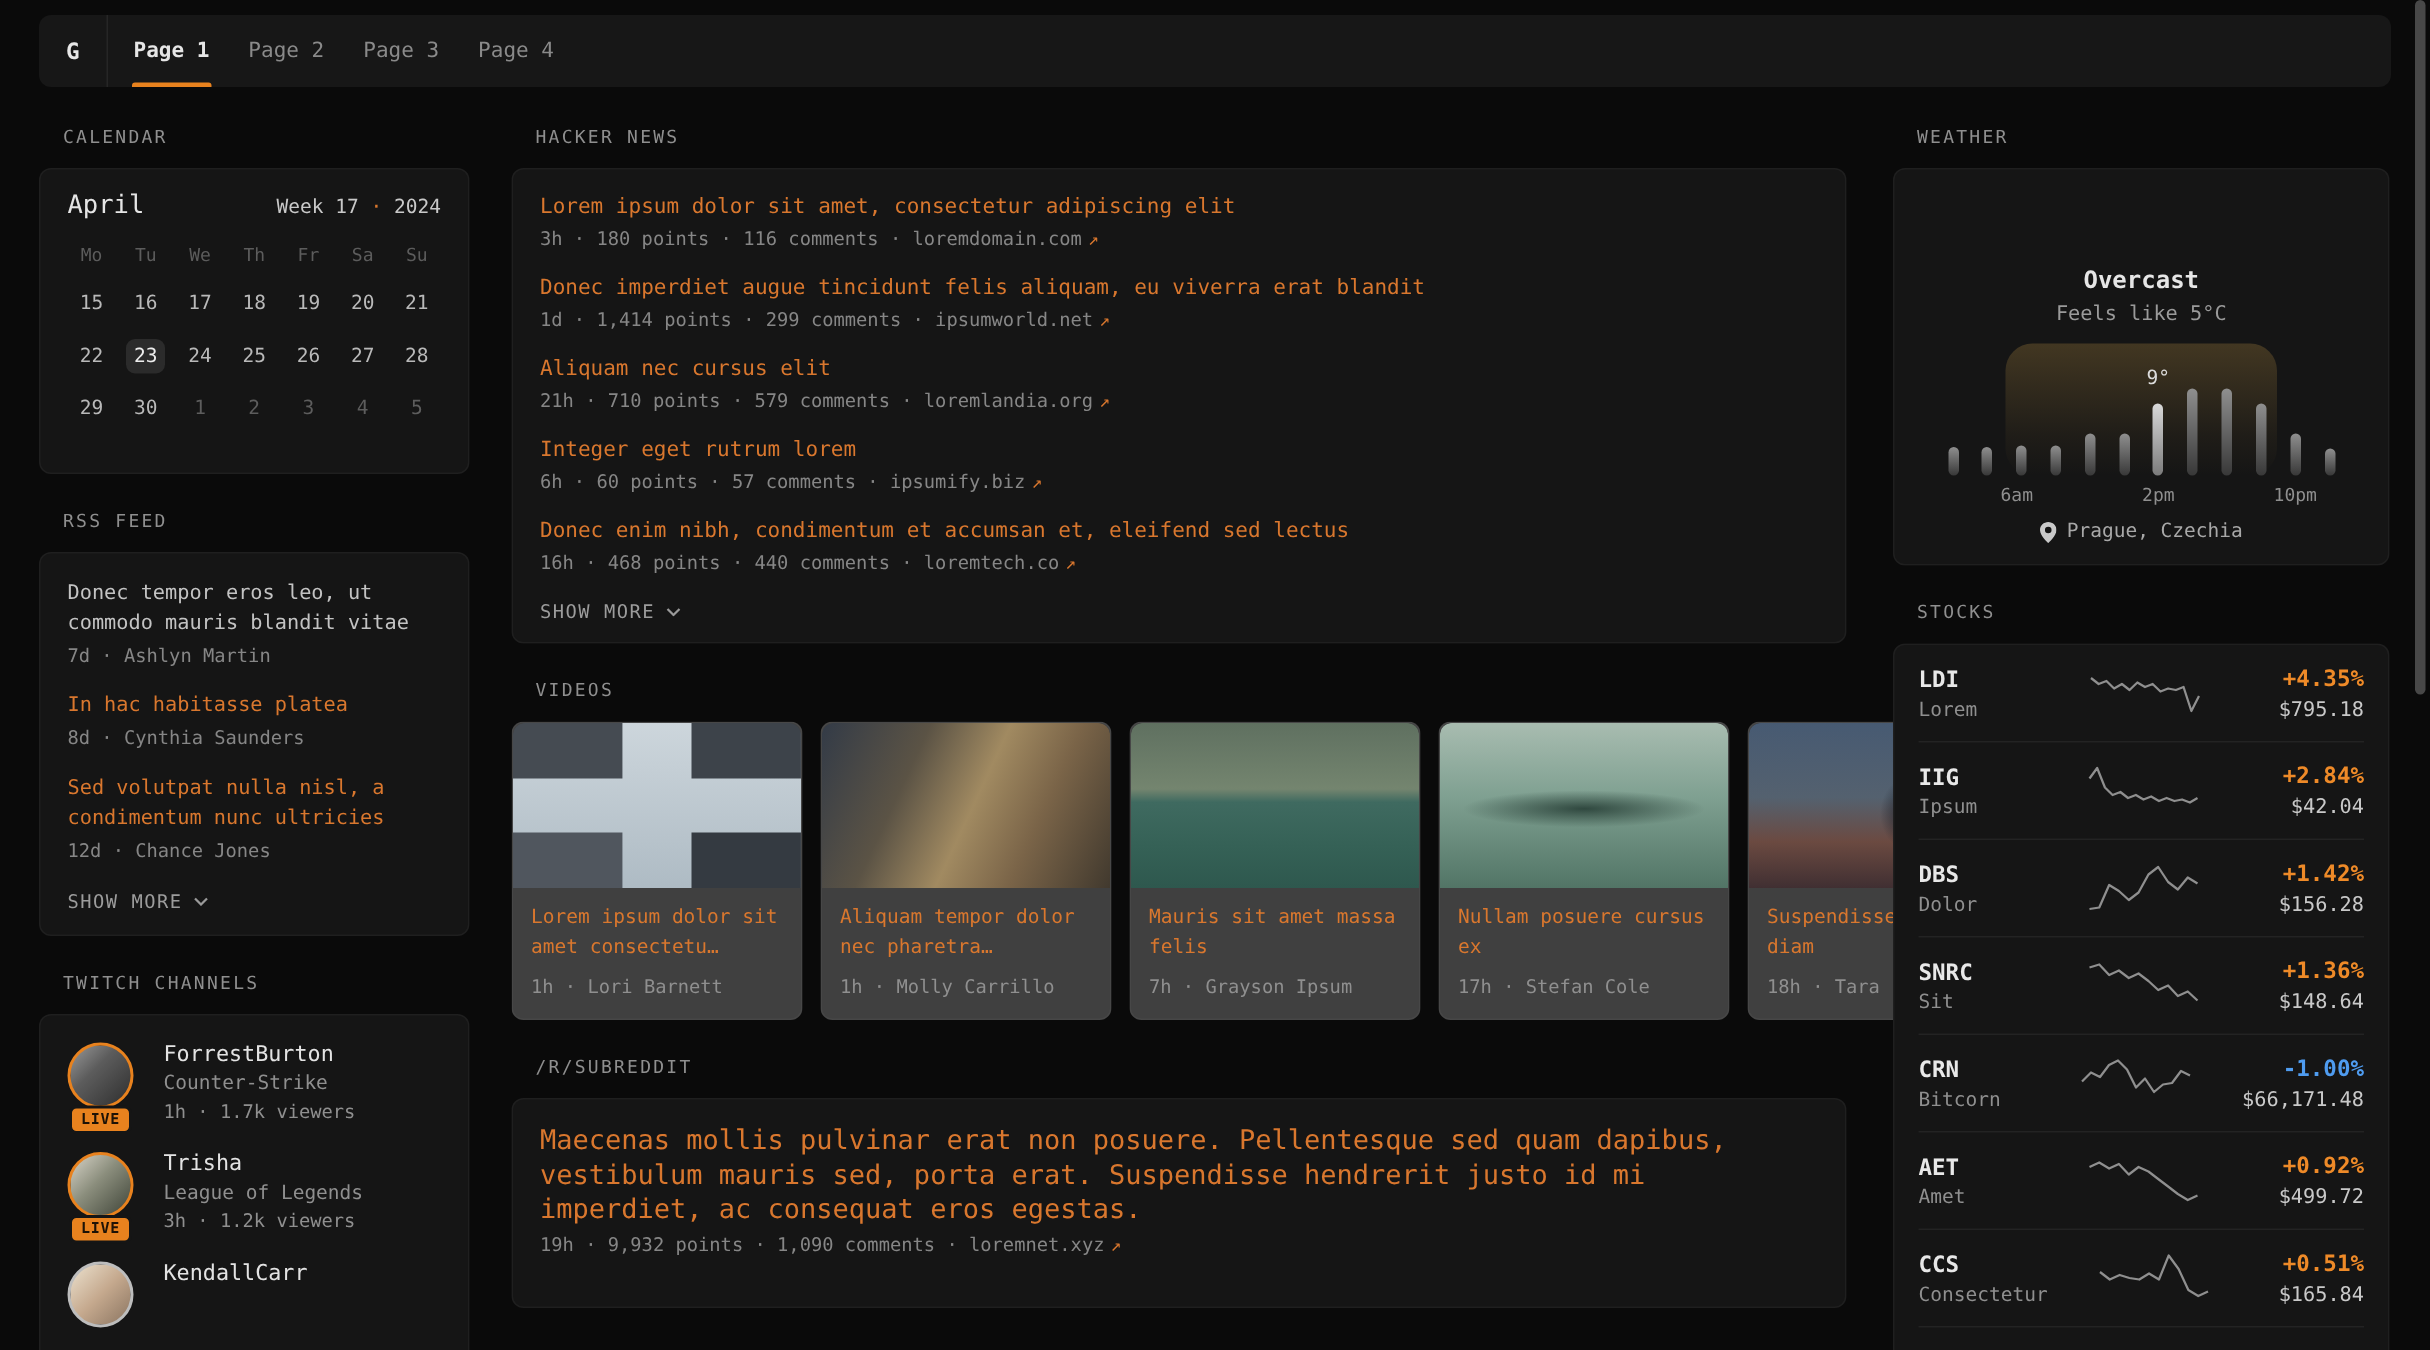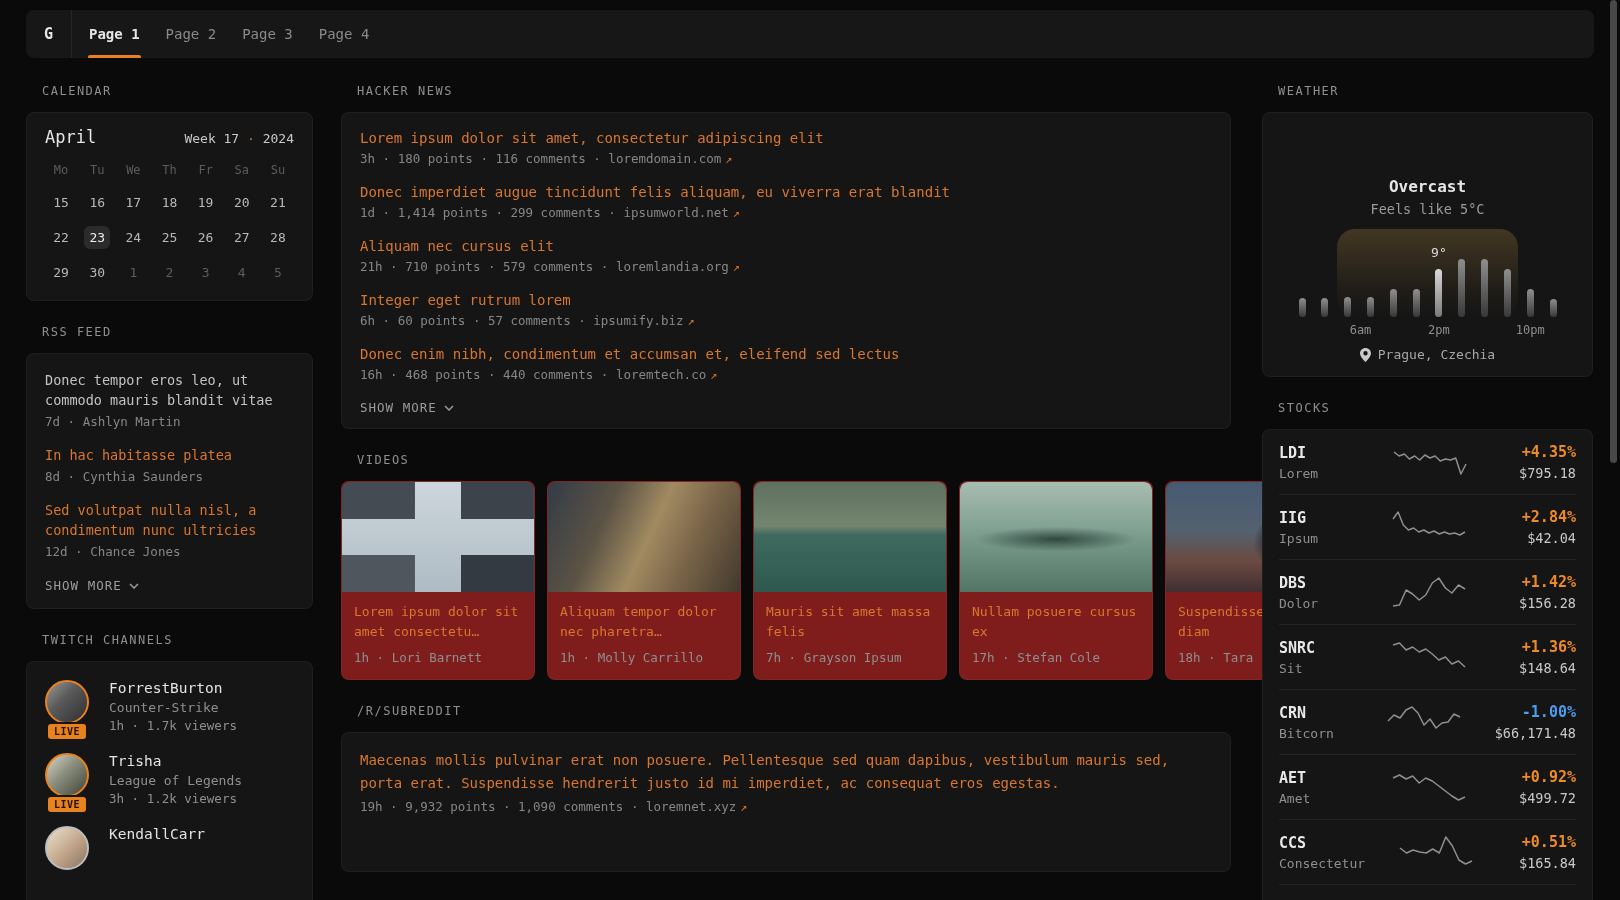--- a/index.html
+++ b/index.html
@@ -23,21 +23,21 @@
   .main { position:absolute; left:26px; top:84px; display:flex; }
   .col-left  { width:287px; margin-right:28px; }
   .col-mid   { width:890px; margin-right:31px; }
   .col-right { width:331px; }
 
   .widget { margin-bottom:24px; }
   .widget-label { font-size:12px; letter-spacing:1.5px; color:#8f8f8f; margin:0 0 14px 16px; }
   .card { background:#151515; border:1px solid rgba(255,255,255,0.045); border-radius:8px; }
 
   
-  .cal-card { padding:14px 16px 10px; }
+  .cal-card { padding:14px 16px 25px; }
   .cal-header { display:flex; justify-content:space-between; align-items:baseline; padding:0 2px; }
   .cal-month { font-size:17px; color:#e5e5e5; }
   .cal-week { font-size:13px; color:#c9c9c9; }
   .cal-week .dot { color:#d9772e; }
   .cal-grid { display:grid; grid-template-columns:repeat(7,1fr); margin-top:16px; }
   .cal-wd { color:#5c5c5c; font-size:12px; text-align:center; padding-bottom:8px; }
   .cal-day { font-size:13px; color:#b9b9b9; text-align:center; padding:6px 0; }
   .cal-day span { display:inline-block; min-width:26px; padding:4px 0; border-radius:6px; }
   .cal-day.dim { color:#5d5d5d; }
   .cal-day.selected span { background:#2b2b2b; color:#ededed; }
@@ -69,31 +69,31 @@
   .tw-avatar.offline { border-color:#bdbdbd; }
   .live-badge { position:absolute; left:1px; bottom:-8px; background:#e8821e; color:#1d1206;
                 font-size:10px; font-weight:bold; letter-spacing:0.5px; padding:2px 6px;
                 border-radius:5px; border:2px solid #151515; }
   .tw-name { font-size:14.5px; color:#e3e3e3; }
   .tw-game { font-size:13px; color:#8f8f8f; margin-top:4px; }
   .tw-meta { font-size:12.5px; color:#8f8f8f; margin-top:3px; }
 
   
   .videos-row { display:flex; gap:12px; width:921px; overflow:hidden; }
-  .video-card { flex:0 0 194px; background:#7f1d1d; border:1px solid rgba(255,255,255,0.04);
+  .video-card { flex:0 0 194px; background:#404040; border:1px solid rgba(255,255,255,0.04);
                 border-radius:8px; overflow:hidden; text-decoration:none; cursor:pointer; }
   .video-thumb { height:110px; border-radius:8px 8px 0 0; }
   .video-body { padding:10px 12px 14px; }
   .video-title { font-size:13px; line-height:20px; color:#d9772e; }
   .video-title.narrow { width:90px; }
   .video-meta { font-size:12.5px; color:#8f8f8f; margin-top:8px; }
 
   
   .sub-card { padding:16px 18px; min-height:140px; }
-  .sub-title { display:block; font-size:14px; line-height:23px; color:#d9772e;
+  .sub-title { display:block; font-size:18px; line-height:23px; color:#d9772e;
                text-decoration:none; cursor:pointer; }
   .sub-meta { font-size:12.5px; color:#868686; margin-top:4px; }
   .sub-meta a { color:#868686; text-decoration:none; cursor:pointer; }
 
   
   .weather-card { padding:16px 18px 14px; text-align:center; }
   .w-cond { font-size:16px; color:#e6e6e6; font-weight:bold;margin-top:48px; }
   .w-feels { font-size:13.5px; color:#9a9a9a; margin-top:5px; }
   .w-chart { position:relative; width:258px; height:108px; margin:12px auto 0; }
   .w-daylight { position:absolute; top:0; height:88px; border-radius:18px;
@@ -365,21 +365,21 @@
               <div class="w-bar" style="left: 68.4545px; height: 20px;"></div>
               <div class="w-bar" style="left: 91.2727px; height: 28px;"></div>
               <div class="w-bar" style="left: 114.091px; height: 28px;"></div>
               <div class="w-bar current" style="left: 136.909px; height: 48px;"></div>
               <div class="w-temp" style="left: 140.409px; top: 15.86px;">9°</div>
               <div class="w-bar" style="left: 159.727px; height: 58px;"></div>
               <div class="w-bar" style="left: 182.545px; height: 58px;"></div>
               <div class="w-bar" style="left: 205.364px; height: 48px;"></div>
               <div class="w-bar" style="left: 228.182px; height: 28px;"></div>
               <div class="w-bar" style="left: 251px; height: 18px;"></div>
-              <div class="w-time" style="left: 62px;">6am</div>
+              <div class="w-time" style="left: 46px;">6am</div>
               <div class="w-time" style="left: 140.409px;">2pm</div>
               <div class="w-time" style="left: 231.682px;">10pm</div>
             </div>
           <div class="w-loc">
             <svg width="11" height="14" viewBox="0 0 11 14">
                 <path d="M5.5 0C2.5 0 0 2.4 0 5.3 0 9.3 5.5 14 5.5 14S11 9.3 11 5.3C11 2.4 8.5 0 5.5 0zm0 7.5a2.2 2.2 0 1 1 0-4.4 2.2 2.2 0 0 1 0 4.4z" fill="#c9c9c9"></path>
               </svg>
             <span>Prague, Czechia</span>
           </div>
         </div>

